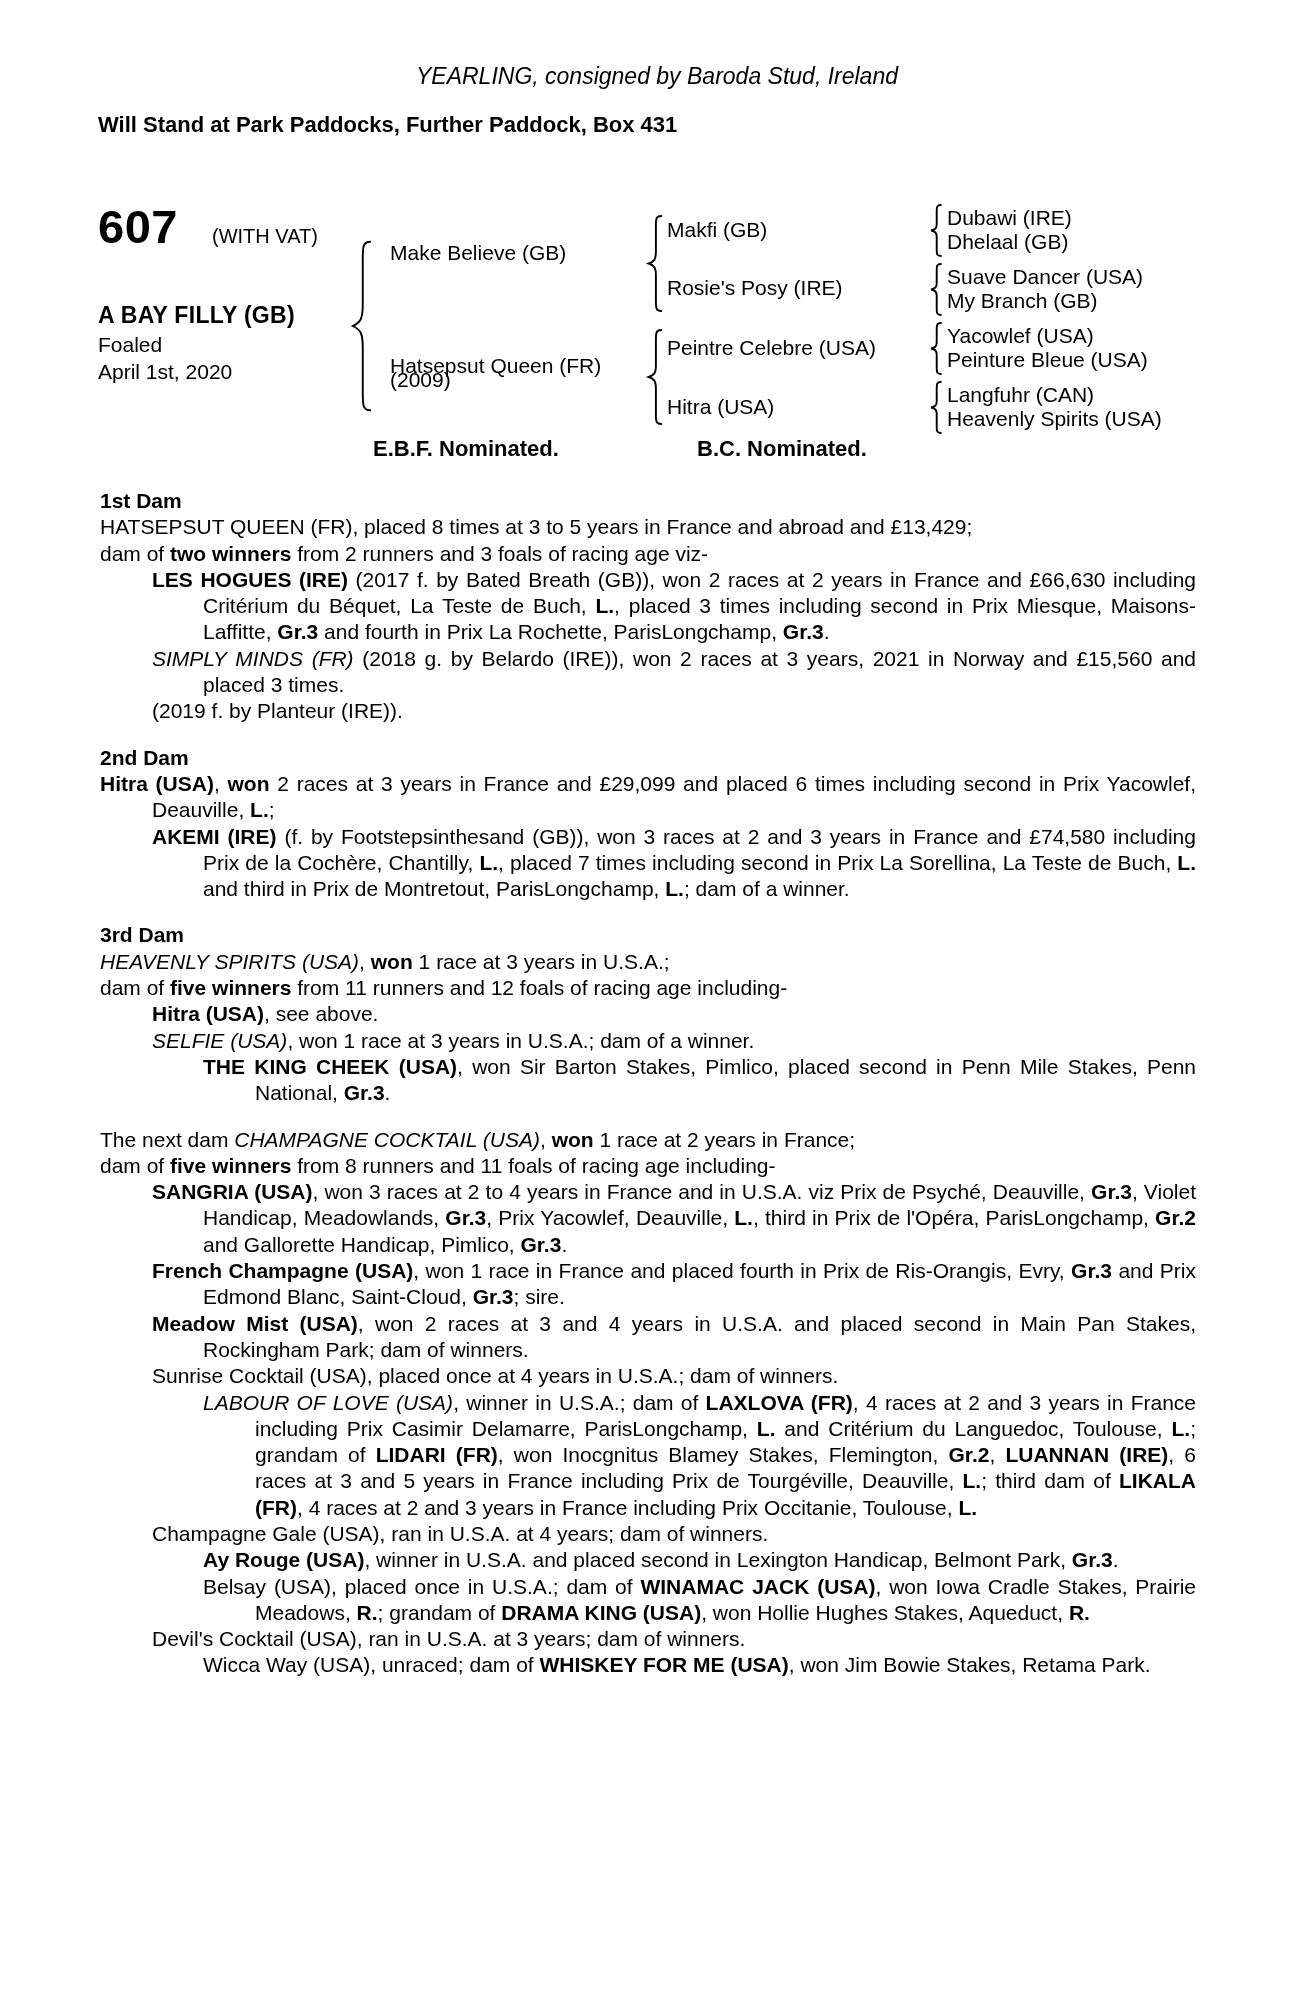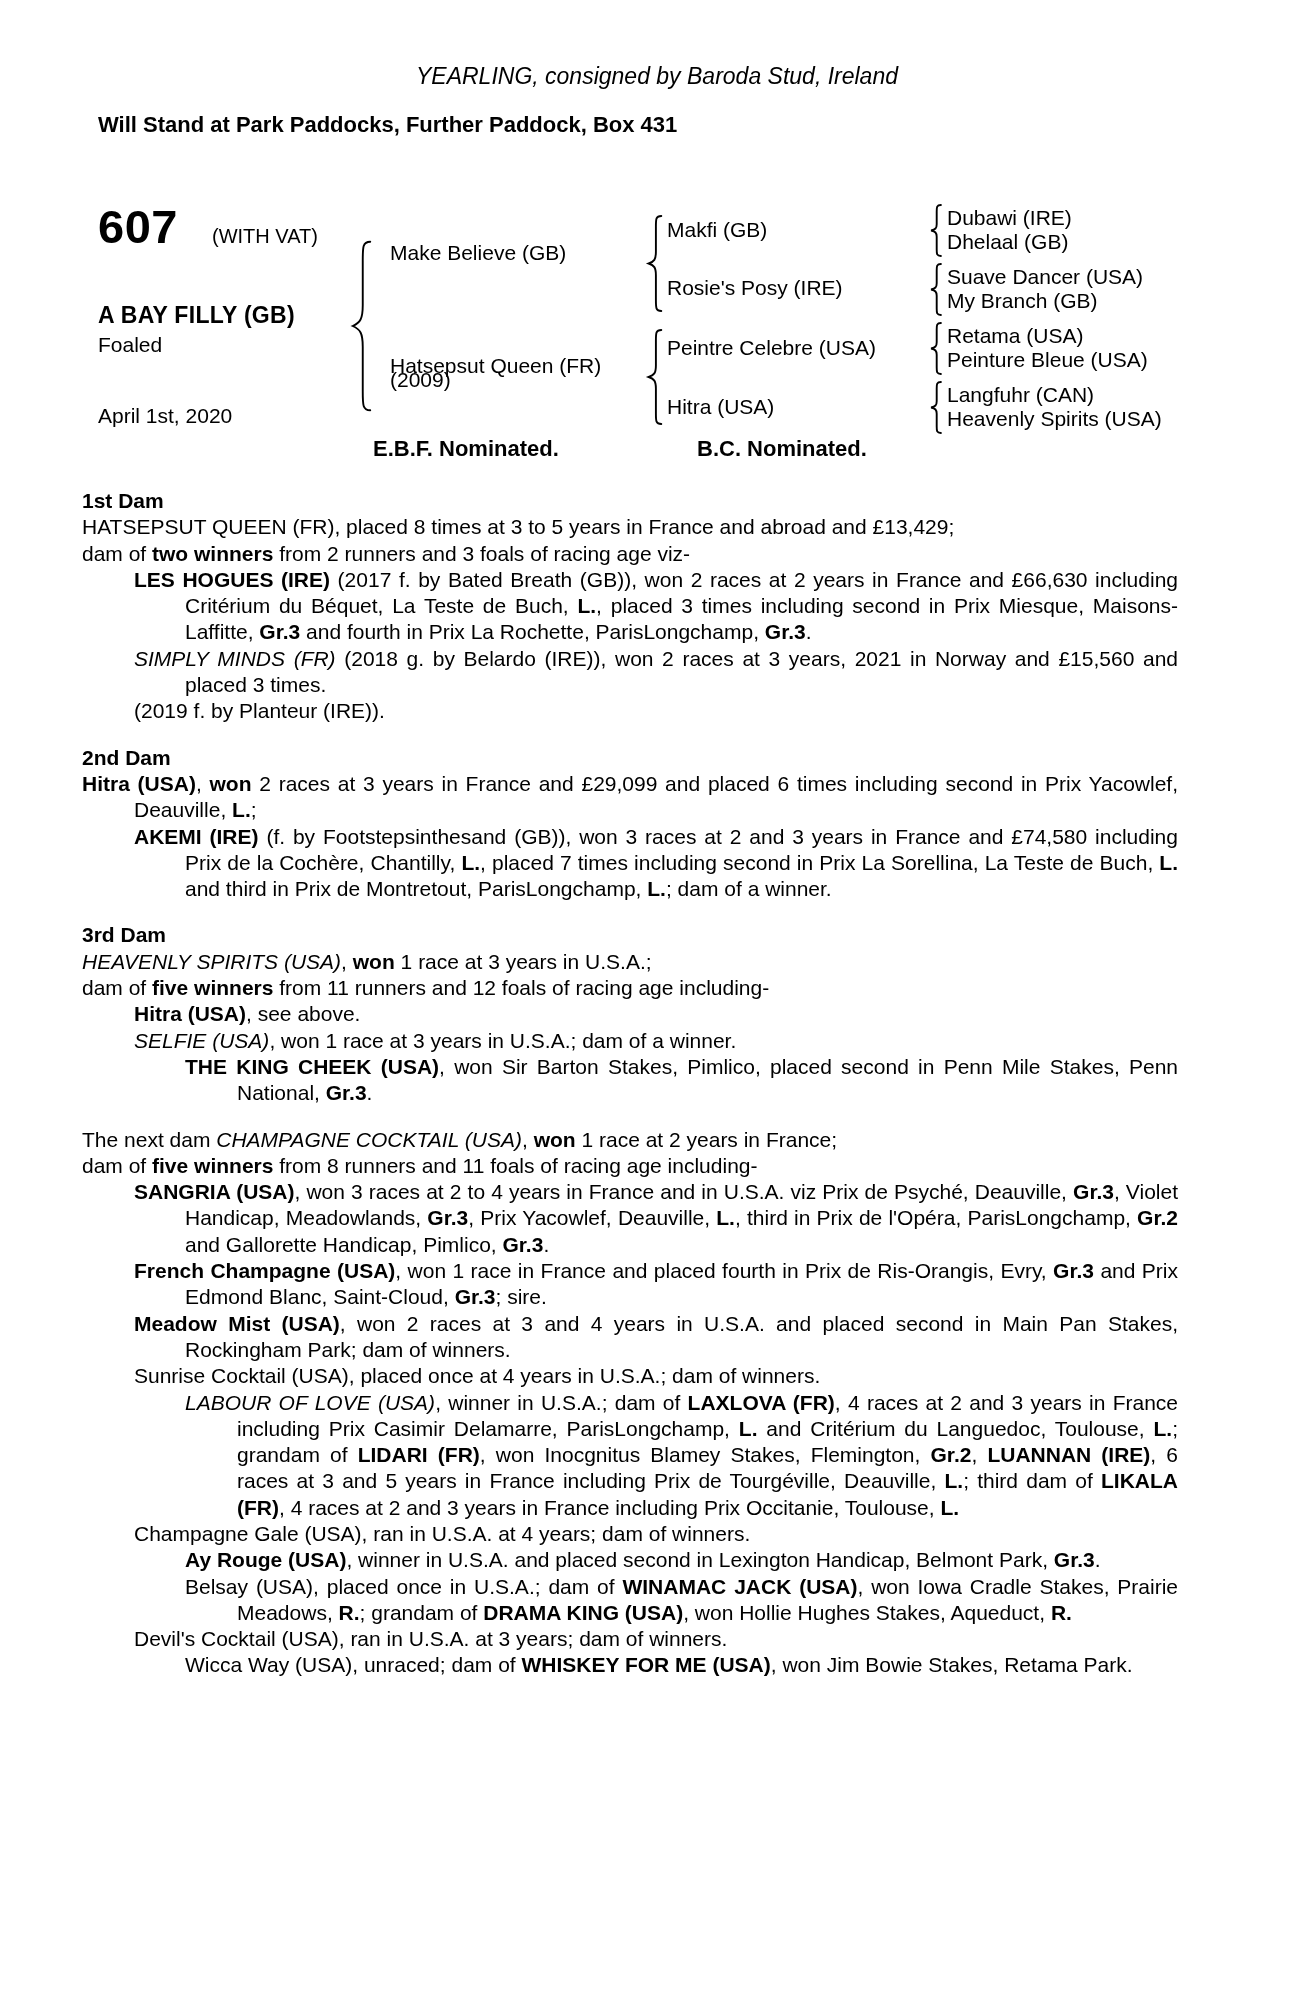--- a/index.html
+++ b/index.html
@@ -5,26 +5,26 @@
   html,body{margin:0;padding:0;background:#ffffff;}
   body{width:1314px;height:2000px;position:relative;overflow:hidden;
        font-family:"Liberation Sans",sans-serif;color:#000;}
   .abs{position:absolute;}
   #page-title{left:0;right:0;top:63px;text-align:center;font-style:italic;font-size:23px;}
   #stand-line{left:98px;top:112px;font-weight:bold;font-size:22px;}
   #lot-number{left:98px;top:199px;font-size:47px;font-weight:bold;letter-spacing:.5px;}
   #vat-note{left:212px;top:225px;font-size:20px;}
   #horse-name{left:98px;top:302px;font-size:23px;font-weight:bold;letter-spacing:.3px;}
   #foaled-label{left:98px;top:333px;font-size:21px;}
-  #foaled-date{left:98px;top:360px;font-size:21px;margin-top:44px;}
+  #foaled-date{left:98px;top:360px;font-size:21px;}
   .ped{font-size:21px;white-space:nowrap;}
   .g1{left:390px;} .g2{left:667px;} .g3{left:947px;}
   #ebf-nom{left:373px;top:436px;font-size:22px;font-weight:bold;}
   #bc-nom{left:697px;top:436px;font-size:22px;font-weight:bold;}
-  #sections{position:absolute;left:82px;top:488px;width:1096px;}
+  #sections{position:absolute;left:100px;top:488px;width:1096px;}
   .section + .section{margin-top:20px;}
   .heading{font-size:21px;line-height:26.3px;font-weight:bold;}
   .para{font-size:21px;line-height:26.3px;text-align:justify;}
   .lvl0{padding-left:52px;text-indent:-52px;}
   .lvl1{padding-left:103px;text-indent:-51px;}
   .lvl2{padding-left:155px;text-indent:-52px;}
   .b{font-weight:bold;} .i{font-style:italic;}
   svg.brace{position:absolute;overflow:visible;}
 </style>
 </head>
@@ -67,21 +67,21 @@
 
 <div class="abs ped g2" style="top:218px">Makfi (GB)</div>
 <div class="abs ped g2" style="top:276px">Rosie's Posy (IRE)</div>
 <div class="abs ped g2" style="top:336px">Peintre Celebre (USA)</div>
 <div class="abs ped g2" style="top:395px">Hitra (USA)</div>
 
 <div class="abs ped g3" style="top:206px">Dubawi (IRE)</div>
 <div class="abs ped g3" style="top:230px">Dhelaal (GB)</div>
 <div class="abs ped g3" style="top:265px">Suave Dancer (USA)</div>
 <div class="abs ped g3" style="top:289px">My Branch (GB)</div>
-<div class="abs ped g3" style="top:324px">Retama (USA)</div>
+<div class="abs ped g3" style="top:324px">Yacowlef (USA)</div>
 <div class="abs ped g3" style="top:348px">Peinture Bleue (USA)</div>
 <div class="abs ped g3" style="top:383px">Langfuhr (CAN)</div>
 <div class="abs ped g3" style="top:407px">Heavenly Spirits (USA)</div>
 
 <div class="abs" id="ebf-nom">E.B.F. Nominated.</div>
 <div class="abs" id="bc-nom">B.C. Nominated.</div>
 
 <div id="sections">
     <div class="section">
       <div class="heading">1st Dam</div>

